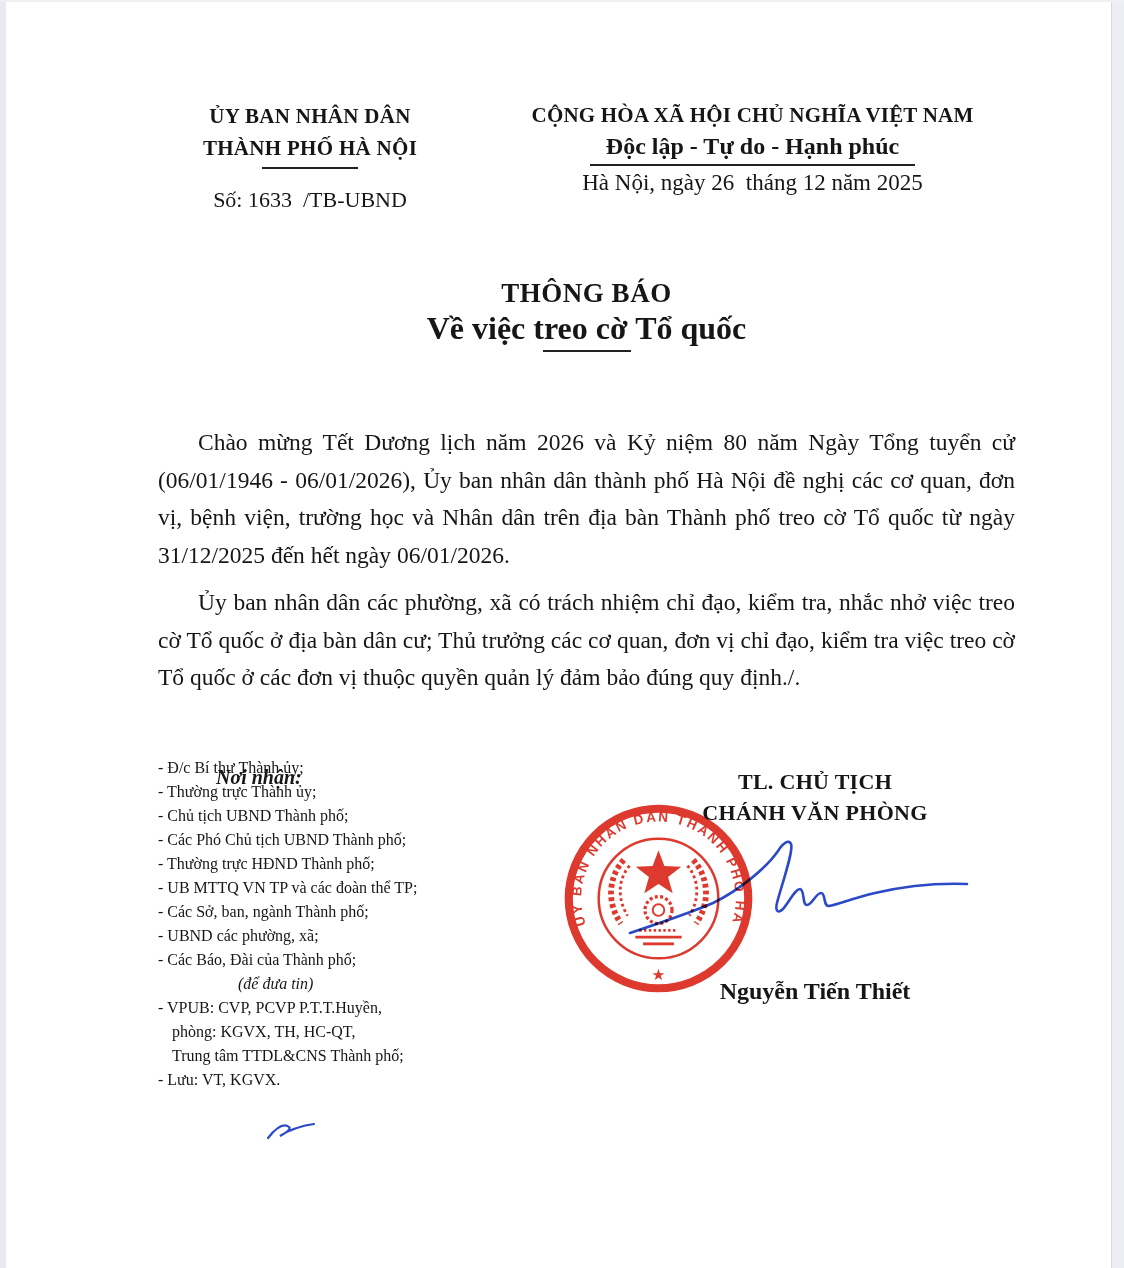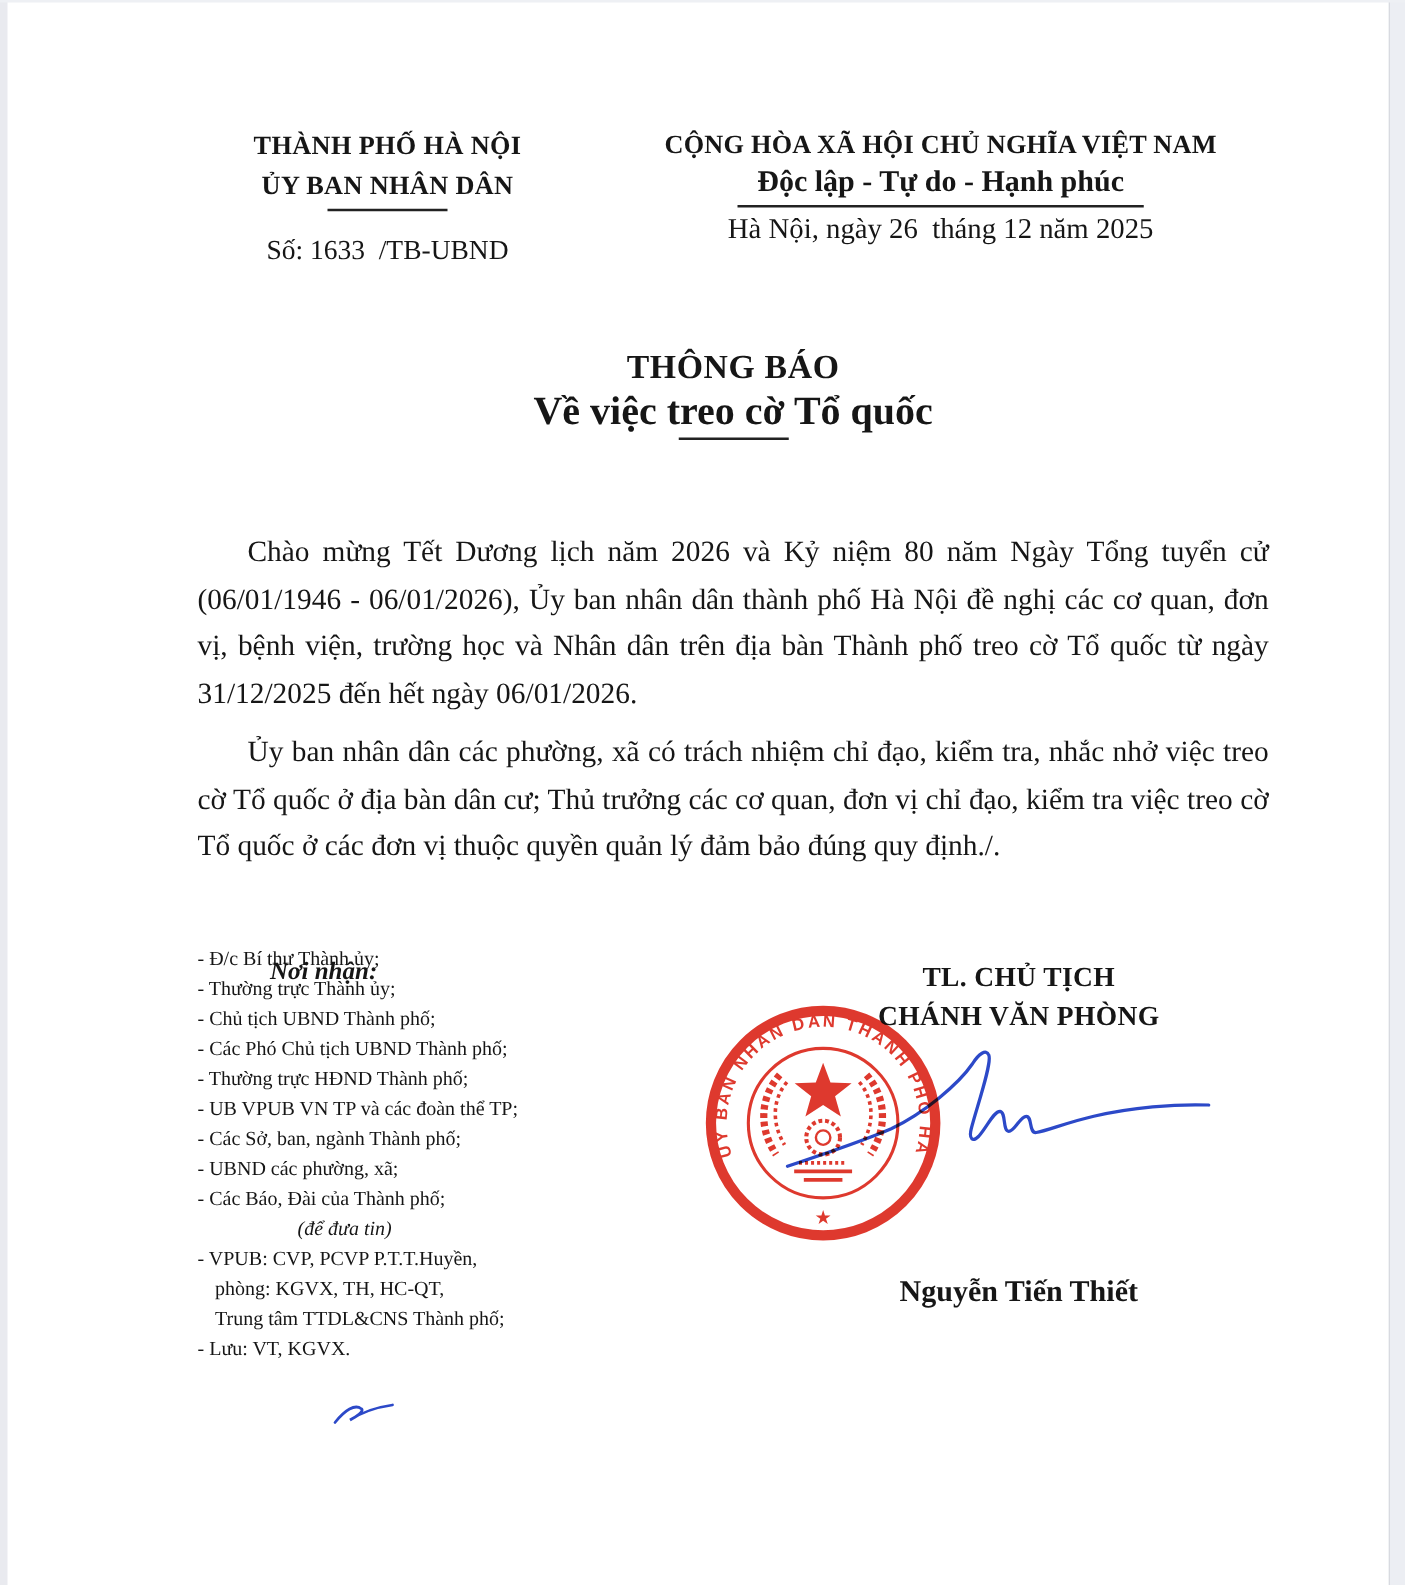--- a/index.html
+++ b/index.html
@@ -38,37 +38,37 @@
 
   
   .recipients-heading{position:absolute;left:168px;top:766px;font-weight:bold;font-style:italic;font-size:20px;margin-left:48px;}
   .recipients-list{position:absolute;left:158px;top:756px;width:400px;font-size:16px;line-height:24px;}
   .recipients-list .r-dash{white-space:nowrap;}
   .recipients-list .r-note{font-style:italic;padding-left:80px;}
   .recipients-list .r-cont{padding-left:14px;white-space:nowrap;}
 
   
   .sign-head{position:absolute;left:620px;top:766px;width:390px;text-align:center;font-weight:bold;font-size:22px;line-height:31px;letter-spacing:.3px;}
-  .signer-name{position:absolute;left:620px;top:978px;width:390px;text-align:center;font-weight:bold;font-size:24px;margin-top:43px;}
+  .signer-name{position:absolute;left:620px;top:978px;width:390px;text-align:center;font-weight:bold;font-size:24px;}
   .stamp-svg{position:absolute;left:562px;top:802px;mix-blend-mode:multiply;opacity:.93;}
   .signature-svg{position:absolute;left:615px;top:825px;mix-blend-mode:multiply;}
   .paraph-svg{position:absolute;left:262px;top:1118px;}
 </style>
 </head>
 <body>
 
 <div>
 
   <div class="edge-left"></div>
   <div class="edge-right"></div>
   <div class="edge-top"></div>
 
   <div class="org-block">
+    <div class="org-line">ỦY BAN NHÂN DÂN</div>
     <div class="org-line">THÀNH PHỐ HÀ NỘI</div>
-    <div class="org-line">ỦY BAN NHÂN DÂN</div>
     <div class="org-rule"></div>
     <div class="doc-number">Số: 1633  /TB-UBND</div>
   </div>
 
   <div class="national-block">
     <div class="nat-line1">CỘNG HÒA XÃ HỘI CHỦ NGHĨA VIỆT NAM</div>
     <div class="nat-line2">Độc lập - Tự do - Hạnh phúc</div>
     <div class="nat-rule"></div>
     <div class="date-line">Hà Nội, ngày 26  tháng 12 năm 2025</div>
   </div>
@@ -84,21 +84,21 @@
     <p>Ủy ban nhân dân các phường, xã có trách nhiệm chỉ đạo, kiểm tra, nhắc nhở việc treo cờ Tổ quốc ở địa bàn dân cư; Thủ trưởng các cơ quan, đơn vị chỉ đạo, kiểm tra việc treo cờ Tổ quốc ở các đơn vị thuộc quyền quản lý đảm bảo đúng quy định./.</p>
   </div>
 
   <div class="recipients-heading">Nơi nhận:</div>
   <div class="recipients-list">
       <div class="r-dash">- Đ/c Bí thư Thành ủy;</div>
       <div class="r-dash">- Thường trực Thành ủy;</div>
       <div class="r-dash">- Chủ tịch UBND Thành phố;</div>
       <div class="r-dash">- Các Phó Chủ tịch UBND Thành phố;</div>
       <div class="r-dash">- Thường trực HĐND Thành phố;</div>
-      <div class="r-dash">- UB VPUB VN TP và các đoàn thể TP;</div>
+      <div class="r-dash">- UB MTTQ VN TP và các đoàn thể TP;</div>
       <div class="r-dash">- Các Sở, ban, ngành Thành phố;</div>
       <div class="r-dash">- UBND các phường, xã;</div>
       <div class="r-dash">- Các Báo, Đài của Thành phố;</div>
       <div class="r-note">(để đưa tin)</div>
       <div class="r-dash">- VPUB: CVP, PCVP P.T.T.Huyền,</div>
       <div class="r-cont">phòng: KGVX, TH, HC-QT,</div>
       <div class="r-cont">Trung tâm TTDL&amp;CNS Thành phố;</div>
       <div class="r-dash">- Lưu: VT, KGVX.</div>
     </div>
 

